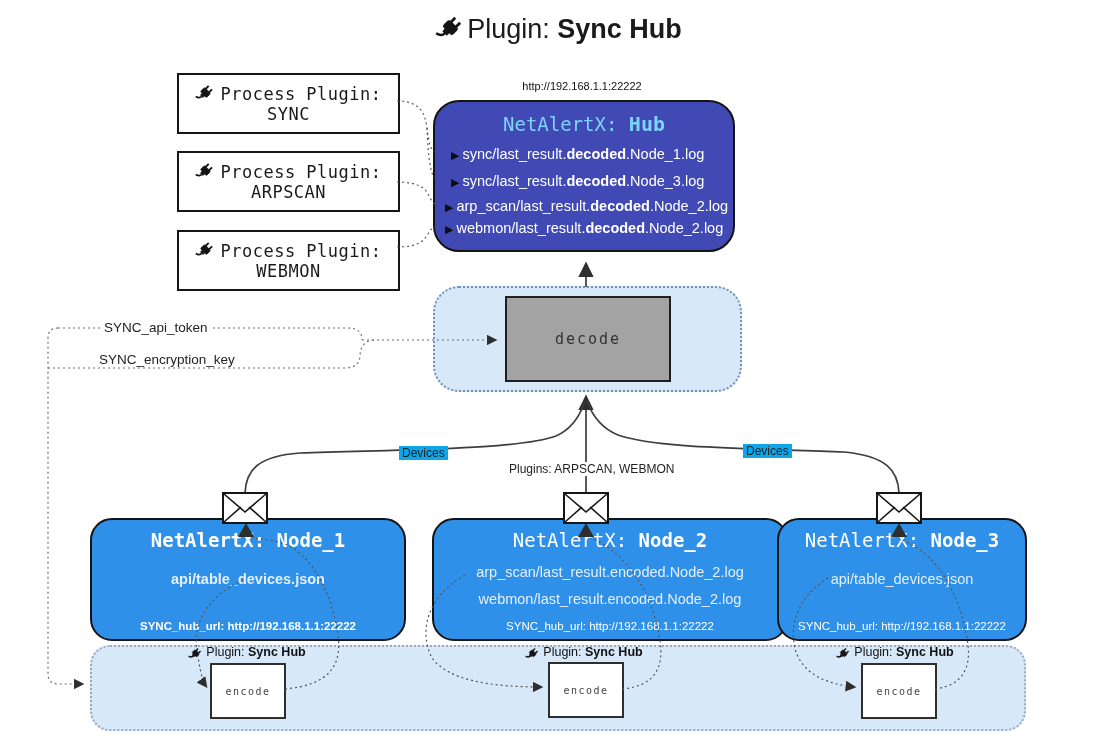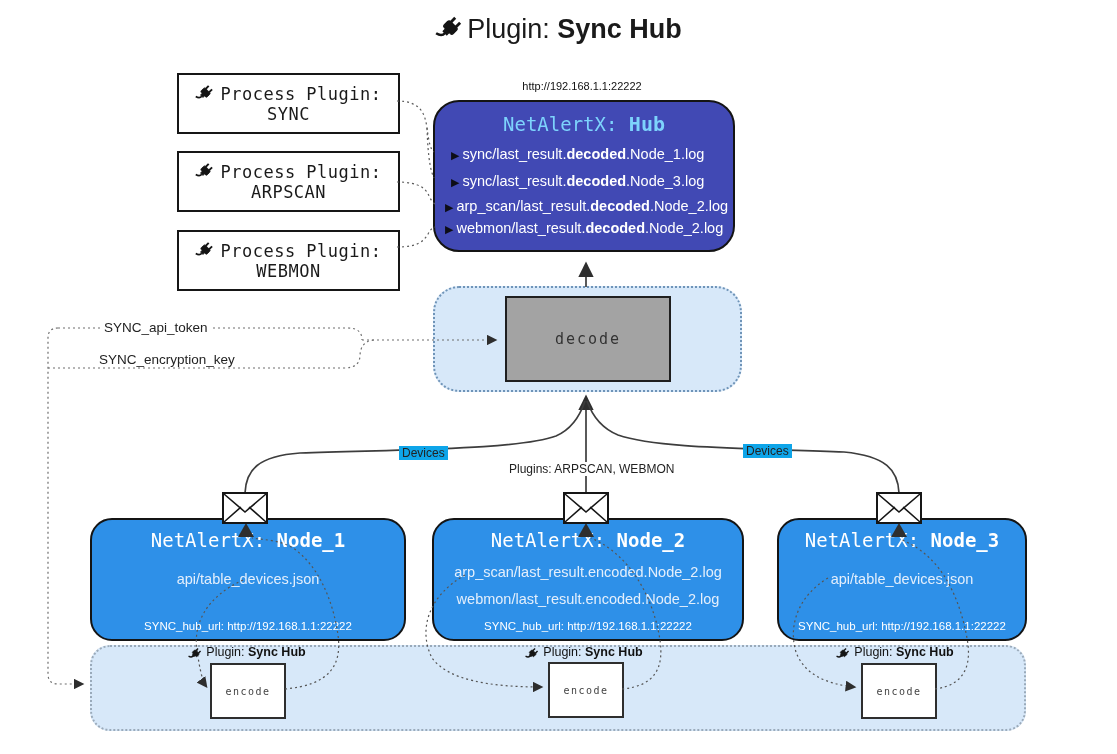--- a/index.html
+++ b/index.html
@@ -43,22 +43,22 @@
   .key2{top:352px;left:64px;margin-left:32px;}
 
   
   .edgelabel{background:#0ea5e9;font-size:12px;color:#222;padding:0 3px;z-index:7;white-space:nowrap;text-align:right;}
   .dev-l{top:446px;left:399px;}
   .dev-r{top:444px;left:743px;}
   .plug-c{top:462px;left:506px;width:160px;text-align:center;background:#fff;}
 
   
   .node{background:#2e90e8;border:2.5px solid #141414;border-radius:22px;z-index:3;height:119px;top:518px;}
-  .node1{left:90px;width:312px;}
-  .node2{left:432px;width:308px;}
+  .node1{left:90px;width:312px;font-weight:bold;}
+  .node2{left:432px;width:308px;padding-left:44px;}
   .node3{left:777px;width:246px;}
   .node-title{top:9px;left:0;width:100%;text-align:center;color:#fff;font-size:19px;white-space:nowrap;}
   .node-title b{font-size:19px;}
   .node-file{left:0;width:100%;text-align:center;color:#e4effc;font-size:14.5px;white-space:nowrap;}
   .nf-single{top:51px;}
   .nf-a{top:44px;}.nf-b{top:71px;}
   .node-url{bottom:7px;left:0;width:100%;text-align:center;color:#fff;font-size:11.5px;}
 
   
   .band{top:645px;left:90px;width:932px;height:82px;background:#d7e8f9;

